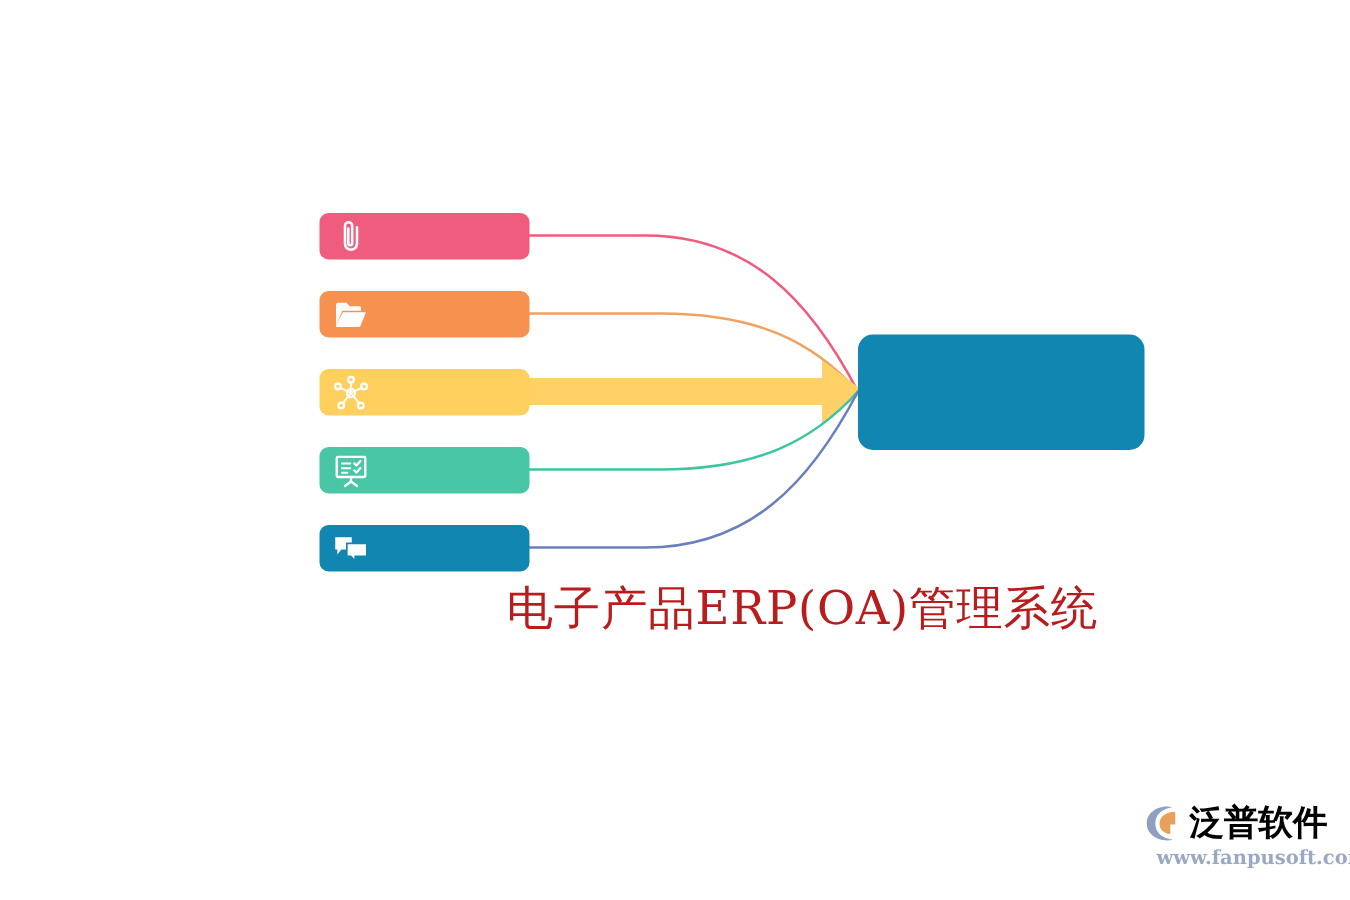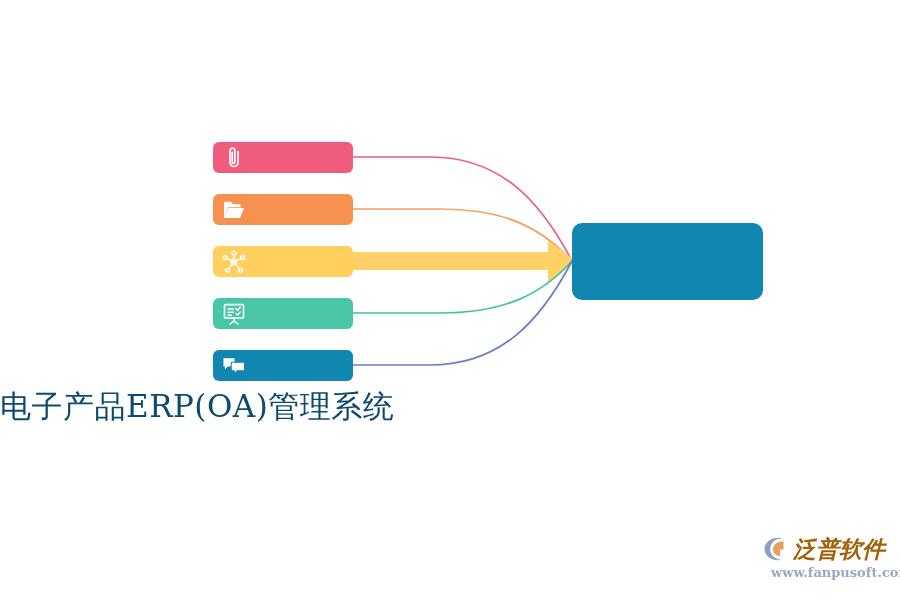--- a/index.html
+++ b/index.html
@@ -80,24 +80,24 @@
     text-align: center;
     line-height: 1.3;
   }
 
   
   #title-block {
     position: absolute;
     left: 0;
     top: 388px;
     width: 732px;
-    text-align: left;
+    text-align: right;
     z-index: 4;
     font-family: "DejaVu Serif", "Liberation Serif", serif;
-    color: #0c4a6e;
+    color: #b91c1c;
   }
   .title-line {
     font-size: 31px;
     line-height: 36px;
     letter-spacing: 0.5px;
     white-space: nowrap;
   }
 
   
   #logo-block {
@@ -115,25 +115,24 @@
   }
   #logo-mark {
     width: 30px;
     height: 28px;
     flex: none;
   }
   #logo-name {
     font-family: "DejaVu Sans", "Liberation Sans", sans-serif;
     font-size: 23px;
     font-weight: bold;
-    color: #a16207;
+    color: #000000;
     letter-spacing: 0px;
     margin-left: 1px;
     line-height: 28px;
-    font-style: italic;
   }
   #logo-url {
     font-family: "DejaVu Serif", "Liberation Serif", serif;
     font-size: 13px;
     font-weight: bold;
     color: #9aa8c4;
     letter-spacing: 0px;
     margin-top: 1px;
     margin-left: 9px;
   }

